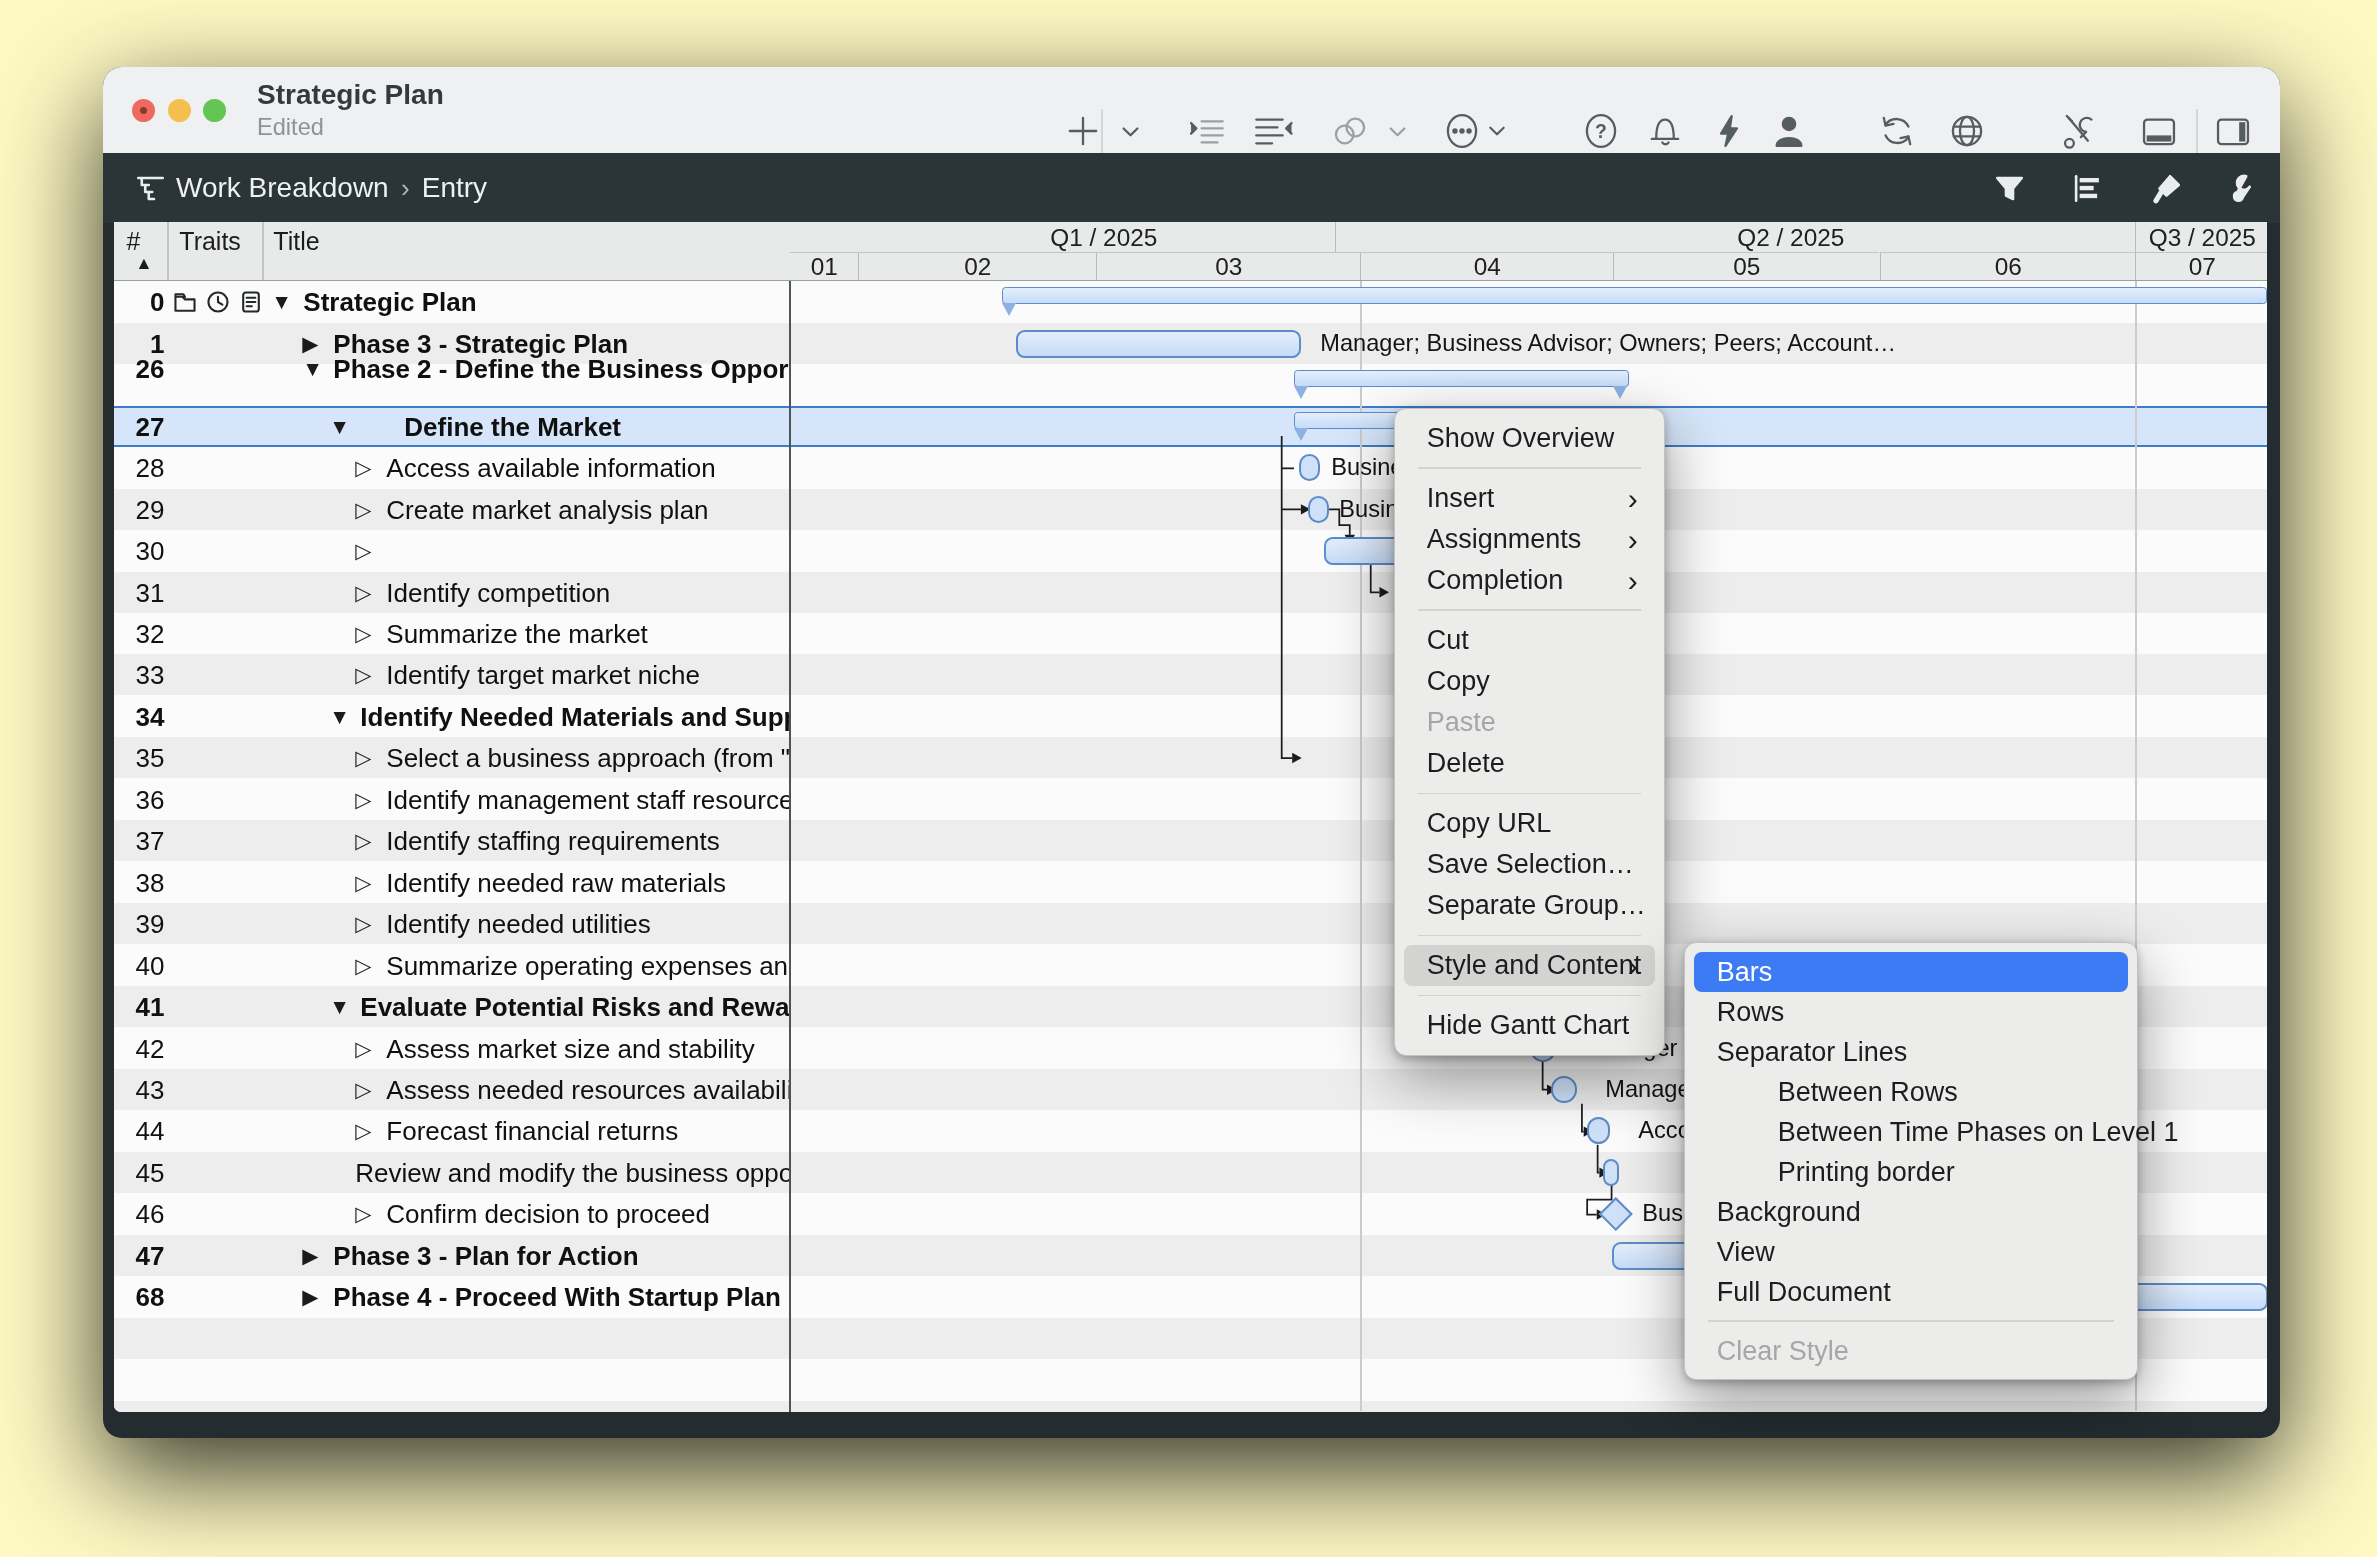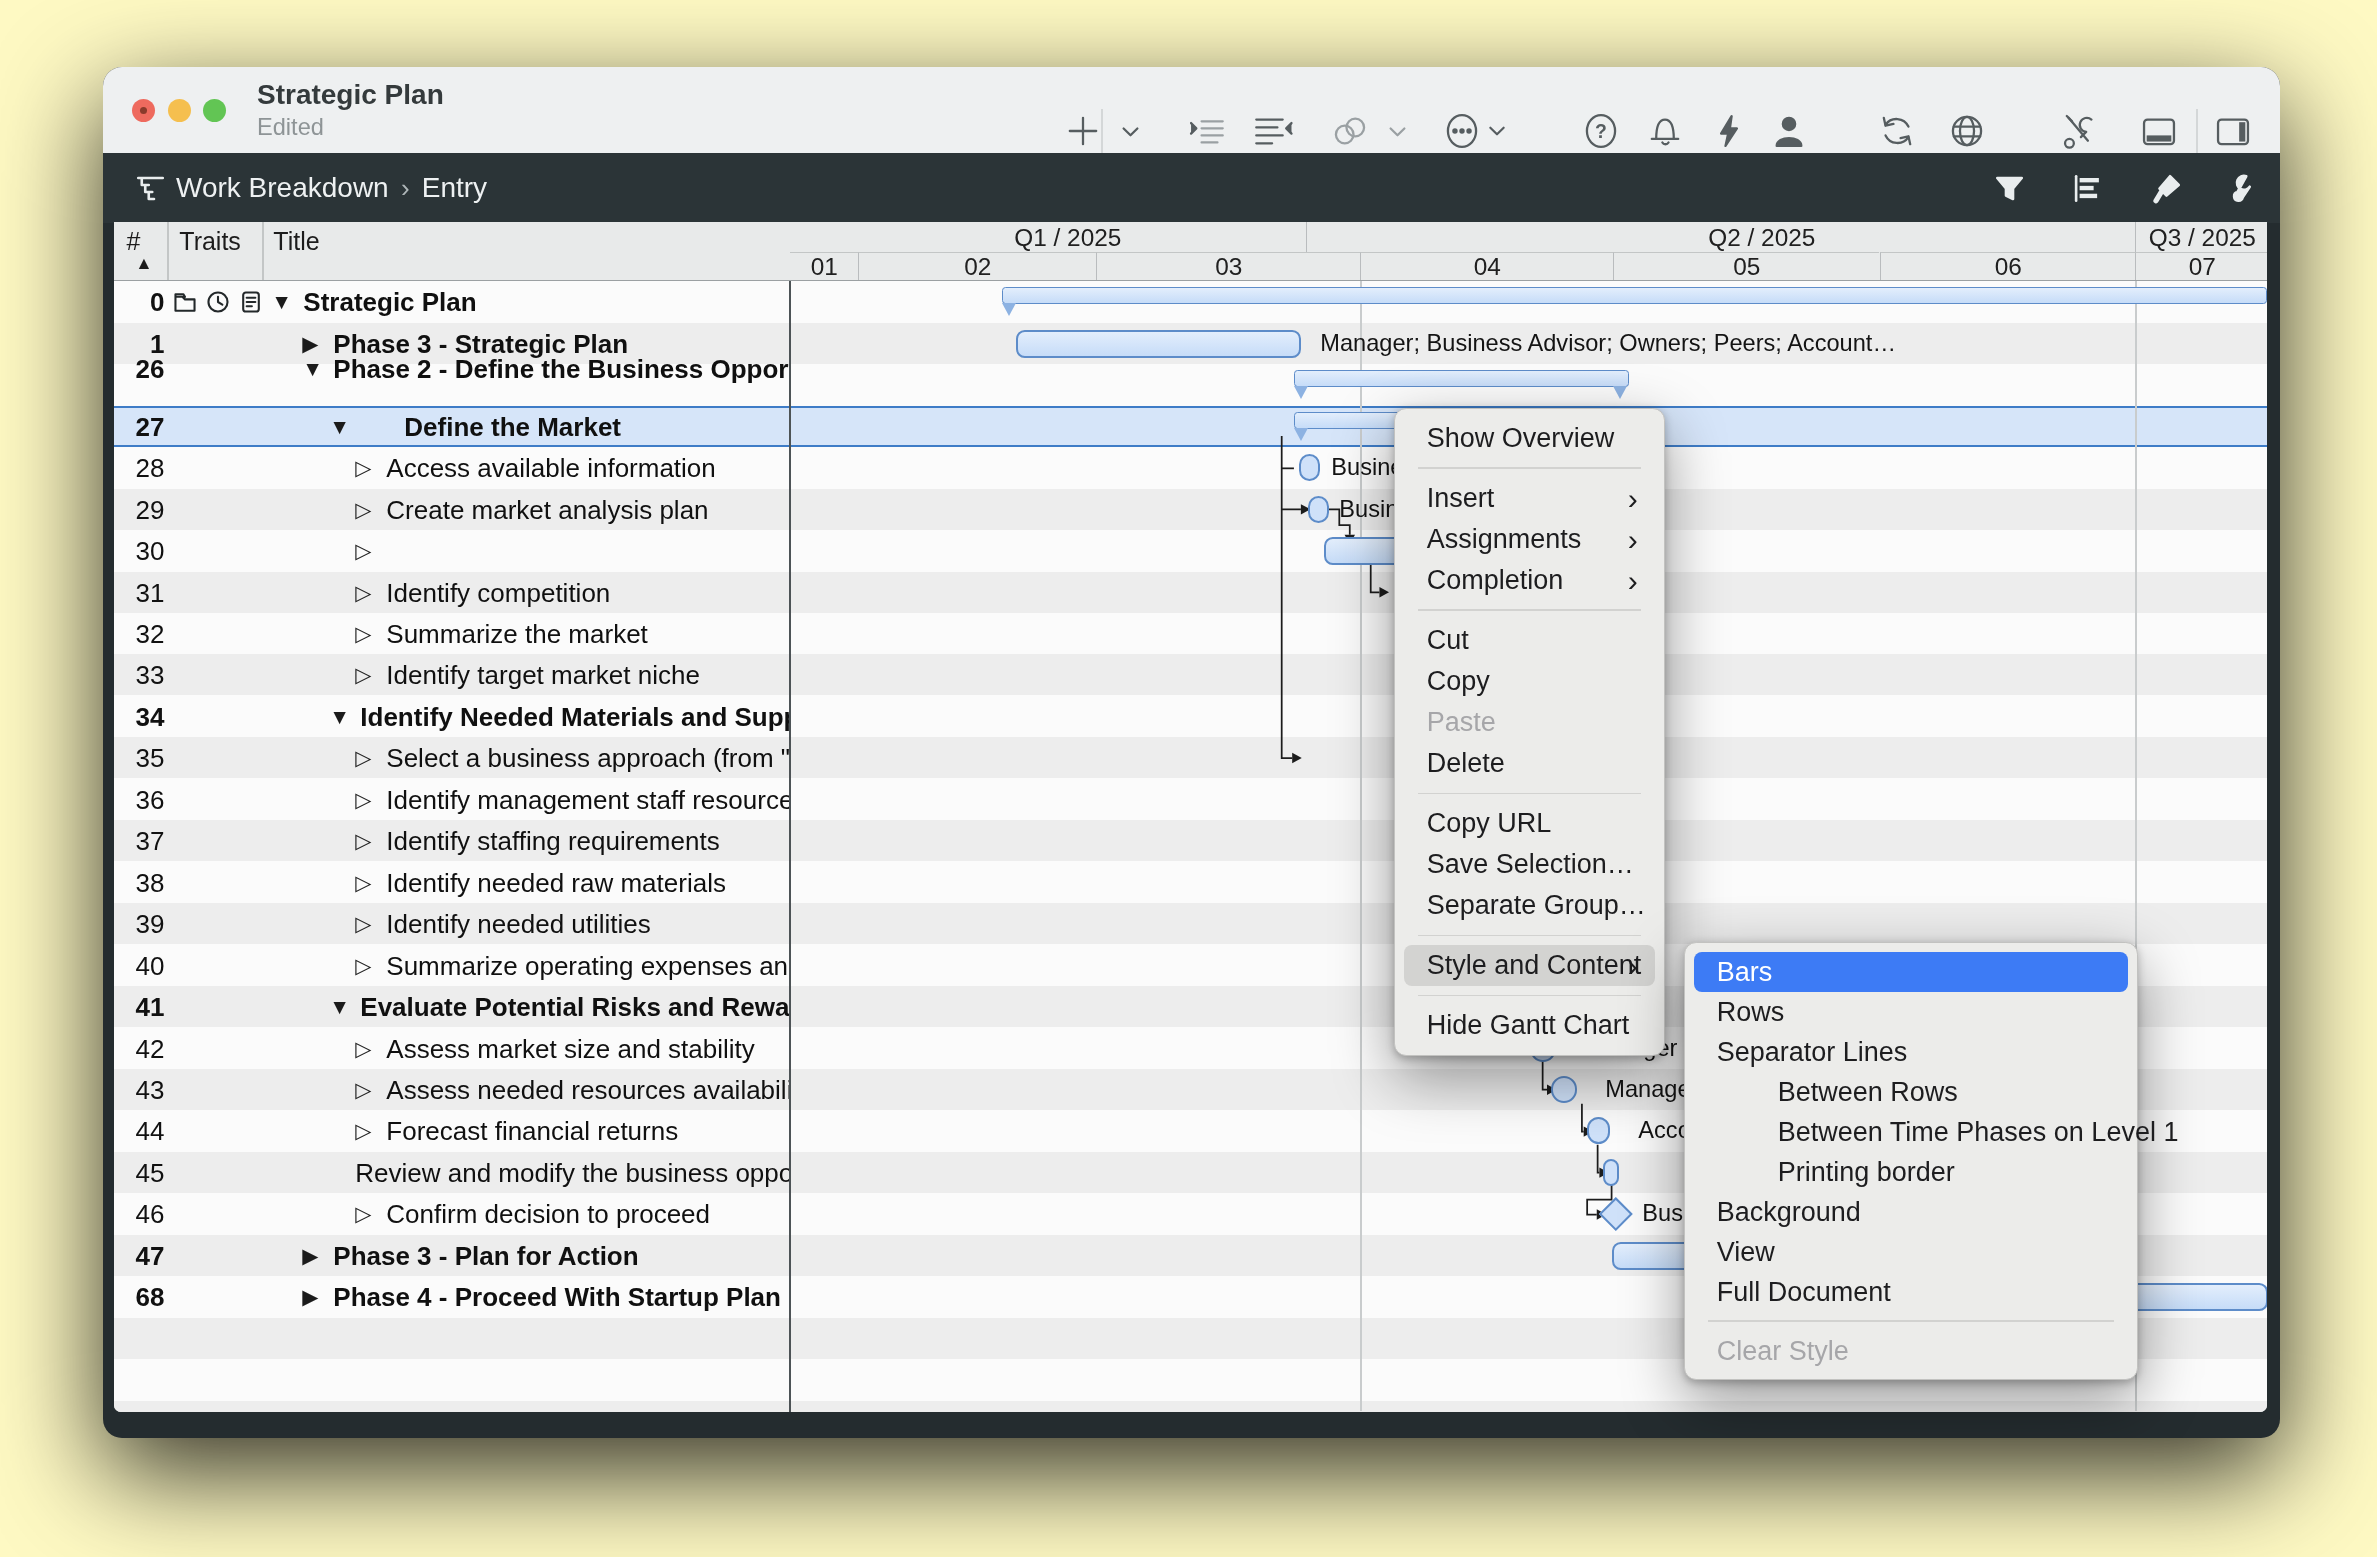--- a/index.html
+++ b/index.html
@@ -425,22 +425,22 @@
       <div class="divider"></div>
 
       <div class="thead">
         <div class="hlabel" style="left:12.2px">#</div>
         <div class="sort">▲</div>
         <div class="vline" style="left:53px"></div>
         <div class="hlabel" style="left:65px">Traits</div>
         <div class="vline" style="left:148px"></div>
         <div class="hlabel" style="left:159px">Title</div>
         <div id="timeline-header">
-            <div class="qcell" style="left: 668px; width: 571px;">Q1 / 2025</div>
-            <div class="qcell bl" style="left: 1192px; width: 910px;">Q2 / 2025</div>
+            <div class="qcell" style="left: 704px; width: 571px;">Q1 / 2025</div>
+            <div class="qcell bl" style="left: 1221px; width: 910px;">Q2 / 2025</div>
             <div class="qcell bl" style="left: 2021px; width: 133px;">Q3 / 2025</div>
             <div class="mcell" style="left: 676px; width: 68px;">01</div>
             <div class="mcell bl" style="left: 744px; width: 238px;">02</div>
             <div class="mcell bl" style="left: 982px; width: 264px;">03</div>
             <div class="mcell bl" style="left: 1246px; width: 253px;">04</div>
             <div class="mcell bl" style="left: 1499px; width: 266px;">05</div>
             <div class="mcell bl" style="left: 1766px; width: 255px;">06</div>
             <div class="mcell bl" style="left: 2021px; width: 133px;">07</div>
           </div>
       </div>

